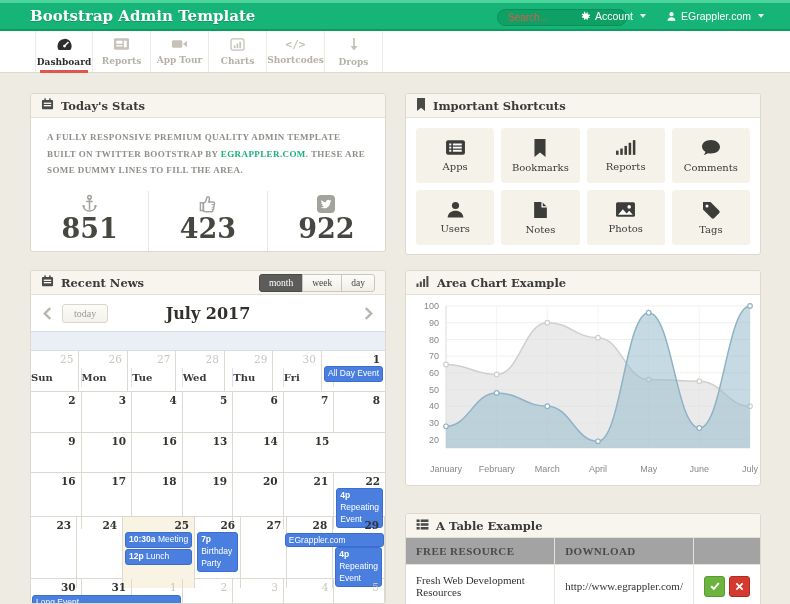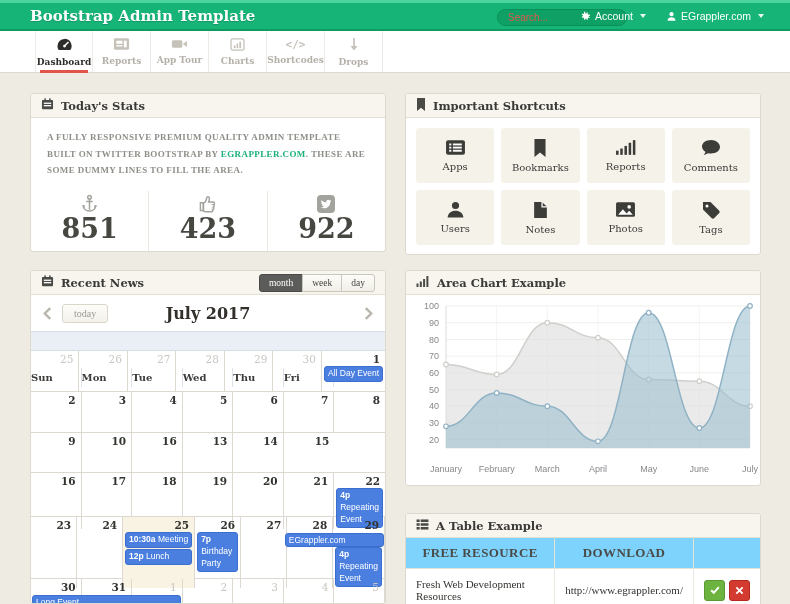--- a/index.html
+++ b/index.html
@@ -81,21 +81,21 @@
 
   
   .p-chart{height:216px;margin-bottom:27px;}
   .chart-body{padding:1px 0 0;}
   #chart-svg{display:block;}
   .yt,.xt{font-family:"Liberation Sans",sans-serif;font-size:9px;fill:#88888c;}
 
   
   .p-table{height:111px;}
   table.tbl{width:100%;border-collapse:collapse;}
-  .tbl th{background:#7dd3fc;font-size:13px;letter-spacing:.4px;text-align:center;padding:7px 10px;color:#4a4a46;border:1px solid #e5e2d9;border-top:none;font-family:"Liberation Serif",serif;}
+  .tbl th{background:#a3a3a3;font-size:11px;letter-spacing:.4px;text-align:left;padding:7px 10px;color:#4a4a46;border:1px solid #e5e2d9;border-top:none;font-family:"Liberation Serif",serif;}
   .tbl th:first-child,.tbl td:first-child{border-left:none;}
   .tbl th:last-child,.tbl td:last-child{border-right:none;}
   .tbl td{padding:9px 10px;border:1px solid #e9e6dd;font-size:11px;font-family:"Liberation Serif",serif;color:#33332f;}
   .col-res{width:50%;} .col-dl{width:36%;}
   .acts{display:flex;gap:4px;}
   .abtn{width:21px;height:21px;border-radius:3px;display:flex;align-items:center;justify-content:center;cursor:pointer;border:1px solid;}
   .abtn.ok{background:#6db33f;border-color:#5a9a33;}
   .abtn.no{background:#d43b30;border-color:#b3291f;}
 </style>
 </head>

